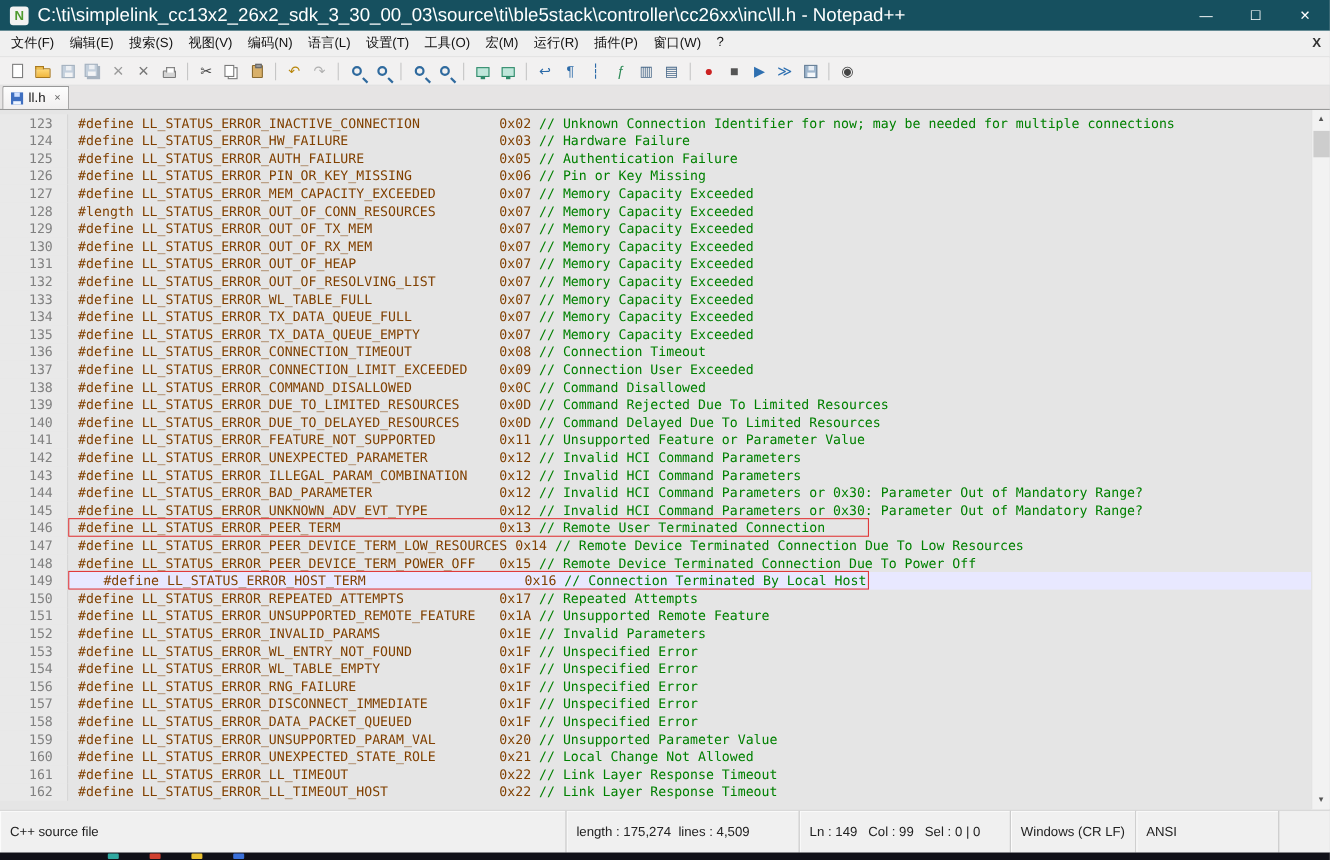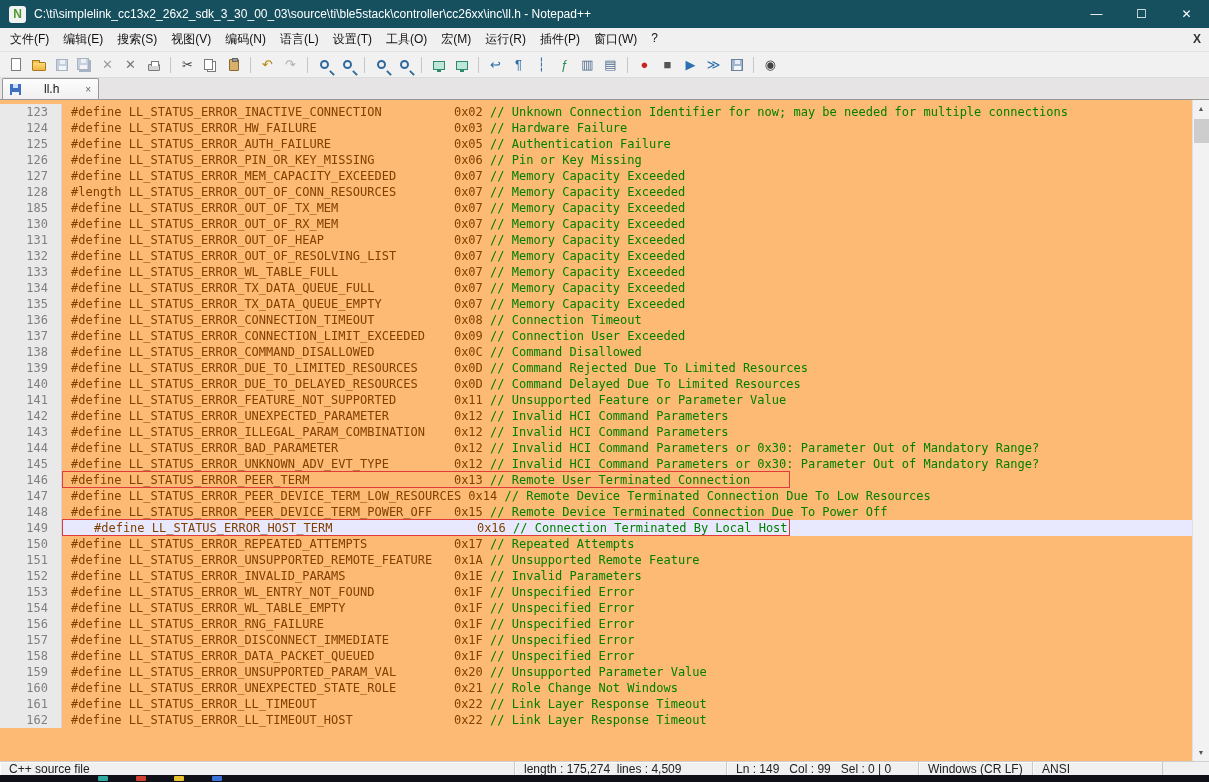--- a/index.html
+++ b/index.html
@@ -5,21 +5,21 @@
   * { box-sizing: border-box; margin: 0; padding: 0; }
   html,body { width:1209px; height:782px; overflow:hidden; background:#000; }
   body { font-family:"Liberation Sans", sans-serif; }
   .window { width:1209px; height:782px; display:flex; flex-direction:column; background:#fff; }
 
   
   .titlebar { height:28px; background:#16505f; display:flex; align-items:center; flex:0 0 auto; }
   .app-icon { width:17px; height:17px; margin:0 8px 0 9px; background:#f2f2f2; border-radius:3px;
               display:flex; align-items:center; justify-content:center;
               color:#4e9a2e; font-weight:bold; font-size:12px; }
-  .title-text { flex:1; color:#fff; font-size:12px; white-space:nowrap; overflow:hidden; }
+  .title-text { flex:1; color:#fff; font-size:17px; white-space:nowrap; overflow:hidden; }
   .win-btn { width:45px; height:28px; display:flex; align-items:center; justify-content:center;
              color:#fff; font-size:12px; cursor:default; }
 
   
   .menubar { height:24px; background:#f0f0f0; display:flex; align-items:center; font-size:12px;
              padding-left:3px; position:relative; flex:0 0 auto; border-bottom:1px solid #e3e3e3; }
   .menu-item { padding:4px 7px; color:#111; white-space:nowrap; }
   .menubar-close { position:absolute; right:8px; top:4px; color:#333; font-size:12px; font-weight:bold; }
 
   
@@ -44,49 +44,49 @@
   .ic-clipboard::before { content:""; position:absolute; top:-2px; left:2px; width:4px; height:2px; background:#9a9a9a; border:1px solid #666; }
   .ic-mag { width:9px; height:9px; border:2px solid #2f6a9e; border-radius:50%; margin:1px 2px 2px 1px; }
   .ic-mag::after { content:""; position:absolute; width:2px; height:6px; background:#2f6a9e; left:9px; top:8px; transform:rotate(-45deg); }
   .ic-monitor { width:12px; height:9px; background:#bfe6da; border:1px solid #2f8a6a; margin-top:2px; }
   .ic-monitor::after { content:""; position:absolute; bottom:-3px; left:3px; width:4px; height:2px; background:#2f8a6a; }
 
   
   .tabbar { height:22px; background:#e6e4e4; display:flex; align-items:flex-end; padding-left:2px;
             flex:0 0 auto; border-bottom:1px solid #989898; }
   .tab { height:21px; background:linear-gradient(#fdfdfd,#f1efef); border:1px solid #989898; border-bottom:none;
-         display:flex; align-items:center; padding:0 7px; font-size:12px; gap:23px; border-radius:2px 2px 0 0; }
+         display:flex; align-items:center; padding:0 7px; font-size:12px; gap:5px; border-radius:2px 2px 0 0; }
   .ic-floppy-tab { width:11px; height:11px; background:#3f6fc0; position:relative; display:inline-block; }
   .ic-floppy-tab::before { content:""; position:absolute; top:0; left:3px; width:5px; height:4px; background:#cfe0ff; }
   .ic-floppy-tab::after { content:""; position:absolute; bottom:0; left:2px; width:7px; height:3px; background:#eef4ff; }
   .tab-label { color:#111; }
   .tab-close { color:#666; font-size:10px; margin-left:3px; }
 
   
-  .editor-wrap { flex:1 1 auto; display:flex; background:#fdba74; overflow:hidden; }
+  .editor-wrap { flex:1 1 auto; display:flex; background:#e5e5e5; overflow:hidden; }
   .editor { flex:1; font-family:"DejaVu Sans Mono","Liberation Mono",monospace; font-size:12px;
             line-height:16px; padding-top:4px; overflow:hidden; }
   .row { display:flex; height:16px; position:relative; white-space:pre; }
   .gutter { flex:0 0 62px; background:#e9e9e9; color:#808080; text-align:right; padding-right:13px;
             border-right:1px solid #d5d5d5; }
   .content { flex:1; padding-left:9px; }
   .row.cur .content { background:#e8e8ff;padding-left:32px; }
   .tok-pre { color:#804000; }
   .tok-cmt { color:#008000; }
   .redbox { position:absolute; left:62px; width:728px; top:-1px; height:17px;
             border:1px solid #e03a3a; pointer-events:none; }
 
   
   .vscroll { flex:0 0 17px; background:#f2f2f2; border-left:1px solid #e0e0e0; position:relative; }
   .varr { height:17px; display:flex; align-items:center; justify-content:center; color:#555; font-size:7px; }
   .varr.down { position:absolute; bottom:0; left:0; right:0; }
   .vthumb { position:absolute; top:19px; left:1px; width:15px; height:24px; background:#cdcdcd; }
 
   
-  .statusbar { height:14px; background:#f0f0f0; border-top:1px solid #cfcfcf; display:flex;
+  .statusbar { height:39px; background:#f0f0f0; border-top:1px solid #cfcfcf; display:flex;
                align-items:stretch; font-size:12px; color:#222; flex:0 0 auto; white-space:pre; }
   .sb-panel { display:flex; align-items:center; padding:0 9px; border-right:1px solid #c8c8c8;
               box-shadow:inset 1px 1px 0 #fbfbfb; overflow:hidden; }
   .sb-doc { flex:1 1 auto; }
   .sb-dims { flex:0 0 212px; }
   .sb-pos { flex:0 0 192px; }
   .sb-eol { flex:0 0 114px; }
   .sb-enc { flex:0 0 130px; }
   .sb-ins { flex:0 0 46px; border-right:none;margin-top:46px; }
 
@@ -238,21 +238,21 @@
   </div>
 
   <div class="editor-wrap">
     <div class="editor" id="code">
         <div class="row"><span class="gutter">123</span><span class="content"><span class="tok-pre">#define LL_STATUS_ERROR_INACTIVE_CONNECTION          </span><span class="tok-pre">0x02</span><span class="tok-cmt"> // Unknown Connection Identifier for now; may be needed for multiple connections</span></span></div>
         <div class="row"><span class="gutter">124</span><span class="content"><span class="tok-pre">#define LL_STATUS_ERROR_HW_FAILURE                   </span><span class="tok-pre">0x03</span><span class="tok-cmt"> // Hardware Failure</span></span></div>
         <div class="row"><span class="gutter">125</span><span class="content"><span class="tok-pre">#define LL_STATUS_ERROR_AUTH_FAILURE                 </span><span class="tok-pre">0x05</span><span class="tok-cmt"> // Authentication Failure</span></span></div>
         <div class="row"><span class="gutter">126</span><span class="content"><span class="tok-pre">#define LL_STATUS_ERROR_PIN_OR_KEY_MISSING           </span><span class="tok-pre">0x06</span><span class="tok-cmt"> // Pin or Key Missing</span></span></div>
         <div class="row"><span class="gutter">127</span><span class="content"><span class="tok-pre">#define LL_STATUS_ERROR_MEM_CAPACITY_EXCEEDED        </span><span class="tok-pre">0x07</span><span class="tok-cmt"> // Memory Capacity Exceeded</span></span></div>
         <div class="row"><span class="gutter">128</span><span class="content"><span class="tok-pre">#length LL_STATUS_ERROR_OUT_OF_CONN_RESOURCES        </span><span class="tok-pre">0x07</span><span class="tok-cmt"> // Memory Capacity Exceeded</span></span></div>
-        <div class="row"><span class="gutter">185</span><span class="content"><span class="tok-pre">#define LL_STATUS_ERROR_OUT_OF_TX_MEM                </span><span class="tok-pre">0x07</span><span class="tok-cmt"> // Memory Capacity Exceeded</span></span></div>
+        <div class="row"><span class="gutter">129</span><span class="content"><span class="tok-pre">#define LL_STATUS_ERROR_OUT_OF_TX_MEM                </span><span class="tok-pre">0x07</span><span class="tok-cmt"> // Memory Capacity Exceeded</span></span></div>
         <div class="row"><span class="gutter">130</span><span class="content"><span class="tok-pre">#define LL_STATUS_ERROR_OUT_OF_RX_MEM                </span><span class="tok-pre">0x07</span><span class="tok-cmt"> // Memory Capacity Exceeded</span></span></div>
         <div class="row"><span class="gutter">131</span><span class="content"><span class="tok-pre">#define LL_STATUS_ERROR_OUT_OF_HEAP                  </span><span class="tok-pre">0x07</span><span class="tok-cmt"> // Memory Capacity Exceeded</span></span></div>
         <div class="row"><span class="gutter">132</span><span class="content"><span class="tok-pre">#define LL_STATUS_ERROR_OUT_OF_RESOLVING_LIST        </span><span class="tok-pre">0x07</span><span class="tok-cmt"> // Memory Capacity Exceeded</span></span></div>
         <div class="row"><span class="gutter">133</span><span class="content"><span class="tok-pre">#define LL_STATUS_ERROR_WL_TABLE_FULL                </span><span class="tok-pre">0x07</span><span class="tok-cmt"> // Memory Capacity Exceeded</span></span></div>
         <div class="row"><span class="gutter">134</span><span class="content"><span class="tok-pre">#define LL_STATUS_ERROR_TX_DATA_QUEUE_FULL           </span><span class="tok-pre">0x07</span><span class="tok-cmt"> // Memory Capacity Exceeded</span></span></div>
         <div class="row"><span class="gutter">135</span><span class="content"><span class="tok-pre">#define LL_STATUS_ERROR_TX_DATA_QUEUE_EMPTY          </span><span class="tok-pre">0x07</span><span class="tok-cmt"> // Memory Capacity Exceeded</span></span></div>
         <div class="row"><span class="gutter">136</span><span class="content"><span class="tok-pre">#define LL_STATUS_ERROR_CONNECTION_TIMEOUT           </span><span class="tok-pre">0x08</span><span class="tok-cmt"> // Connection Timeout</span></span></div>
         <div class="row"><span class="gutter">137</span><span class="content"><span class="tok-pre">#define LL_STATUS_ERROR_CONNECTION_LIMIT_EXCEEDED    </span><span class="tok-pre">0x09</span><span class="tok-cmt"> // Connection User Exceeded</span></span></div>
         <div class="row"><span class="gutter">138</span><span class="content"><span class="tok-pre">#define LL_STATUS_ERROR_COMMAND_DISALLOWED           </span><span class="tok-pre">0x0C</span><span class="tok-cmt"> // Command Disallowed</span></span></div>
         <div class="row"><span class="gutter">139</span><span class="content"><span class="tok-pre">#define LL_STATUS_ERROR_DUE_TO_LIMITED_RESOURCES     </span><span class="tok-pre">0x0D</span><span class="tok-cmt"> // Command Rejected Due To Limited Resources</span></span></div>
@@ -268,21 +268,21 @@
         <div class="row cur"><span class="gutter">149</span><span class="content"><span class="tok-pre">#define LL_STATUS_ERROR_HOST_TERM                    </span><span class="tok-pre">0x16</span><span class="tok-cmt"> // Connection Terminated By Local Host</span></span><span class="redbox"></span></div>
         <div class="row"><span class="gutter">150</span><span class="content"><span class="tok-pre">#define LL_STATUS_ERROR_REPEATED_ATTEMPTS            </span><span class="tok-pre">0x17</span><span class="tok-cmt"> // Repeated Attempts</span></span></div>
         <div class="row"><span class="gutter">151</span><span class="content"><span class="tok-pre">#define LL_STATUS_ERROR_UNSUPPORTED_REMOTE_FEATURE   </span><span class="tok-pre">0x1A</span><span class="tok-cmt"> // Unsupported Remote Feature</span></span></div>
         <div class="row"><span class="gutter">152</span><span class="content"><span class="tok-pre">#define LL_STATUS_ERROR_INVALID_PARAMS               </span><span class="tok-pre">0x1E</span><span class="tok-cmt"> // Invalid Parameters</span></span></div>
         <div class="row"><span class="gutter">153</span><span class="content"><span class="tok-pre">#define LL_STATUS_ERROR_WL_ENTRY_NOT_FOUND           </span><span class="tok-pre">0x1F</span><span class="tok-cmt"> // Unspecified Error</span></span></div>
         <div class="row"><span class="gutter">154</span><span class="content"><span class="tok-pre">#define LL_STATUS_ERROR_WL_TABLE_EMPTY               </span><span class="tok-pre">0x1F</span><span class="tok-cmt"> // Unspecified Error</span></span></div>
         <div class="row"><span class="gutter">156</span><span class="content"><span class="tok-pre">#define LL_STATUS_ERROR_RNG_FAILURE                  </span><span class="tok-pre">0x1F</span><span class="tok-cmt"> // Unspecified Error</span></span></div>
         <div class="row"><span class="gutter">157</span><span class="content"><span class="tok-pre">#define LL_STATUS_ERROR_DISCONNECT_IMMEDIATE         </span><span class="tok-pre">0x1F</span><span class="tok-cmt"> // Unspecified Error</span></span></div>
         <div class="row"><span class="gutter">158</span><span class="content"><span class="tok-pre">#define LL_STATUS_ERROR_DATA_PACKET_QUEUED           </span><span class="tok-pre">0x1F</span><span class="tok-cmt"> // Unspecified Error</span></span></div>
         <div class="row"><span class="gutter">159</span><span class="content"><span class="tok-pre">#define LL_STATUS_ERROR_UNSUPPORTED_PARAM_VAL        </span><span class="tok-pre">0x20</span><span class="tok-cmt"> // Unsupported Parameter Value</span></span></div>
-        <div class="row"><span class="gutter">160</span><span class="content"><span class="tok-pre">#define LL_STATUS_ERROR_UNEXPECTED_STATE_ROLE        </span><span class="tok-pre">0x21</span><span class="tok-cmt"> // Role Change Not Windows</span></span></div>
+        <div class="row"><span class="gutter">160</span><span class="content"><span class="tok-pre">#define LL_STATUS_ERROR_UNEXPECTED_STATE_ROLE        </span><span class="tok-pre">0x21</span><span class="tok-cmt"> // Local Change Not Allowed</span></span></div>
         <div class="row"><span class="gutter">161</span><span class="content"><span class="tok-pre">#define LL_STATUS_ERROR_LL_TIMEOUT                   </span><span class="tok-pre">0x22</span><span class="tok-cmt"> // Link Layer Response Timeout</span></span></div>
         <div class="row"><span class="gutter">162</span><span class="content"><span class="tok-pre">#define LL_STATUS_ERROR_LL_TIMEOUT_HOST              </span><span class="tok-pre">0x22</span><span class="tok-cmt"> // Link Layer Response Timeout</span></span></div>
       </div>
     <div class="vscroll">
       <div class="varr">▲</div>
       <div class="vthumb"></div>
       <div class="varr down">▼</div>
     </div>
   </div>
 

